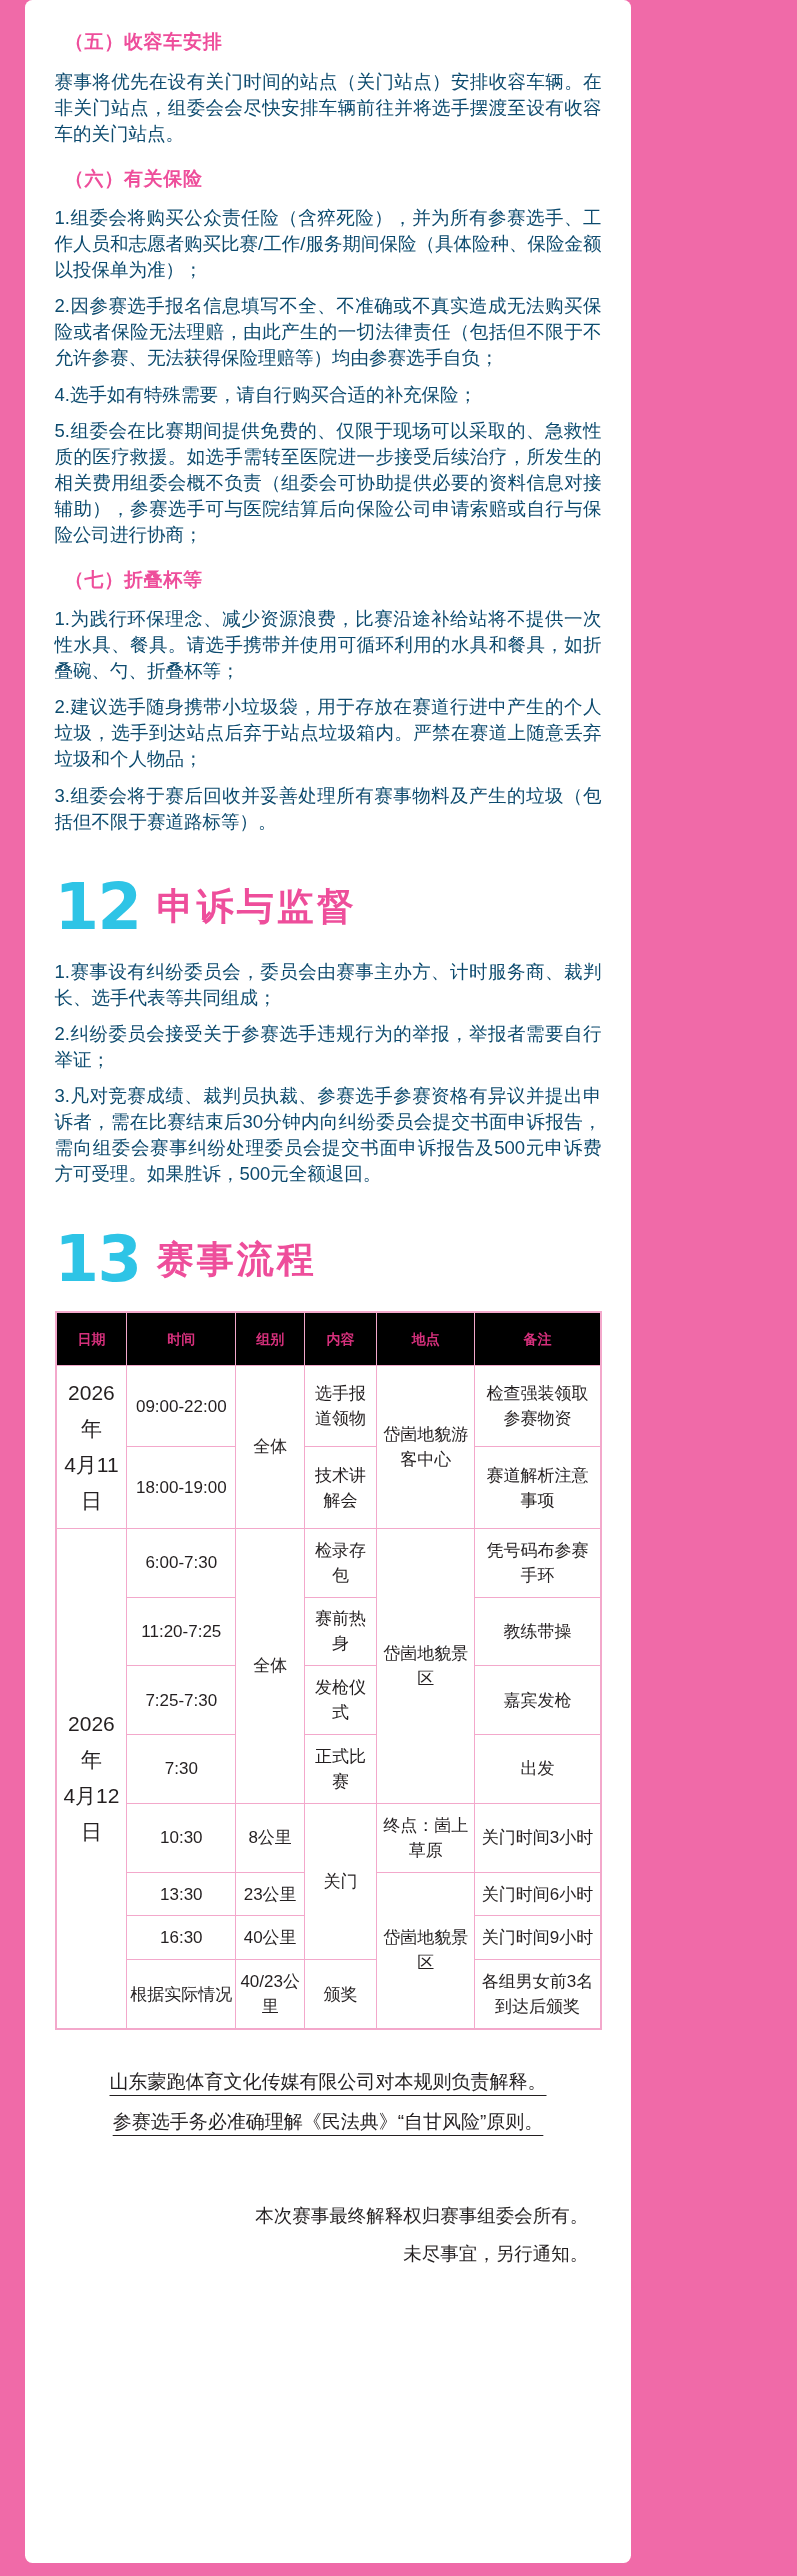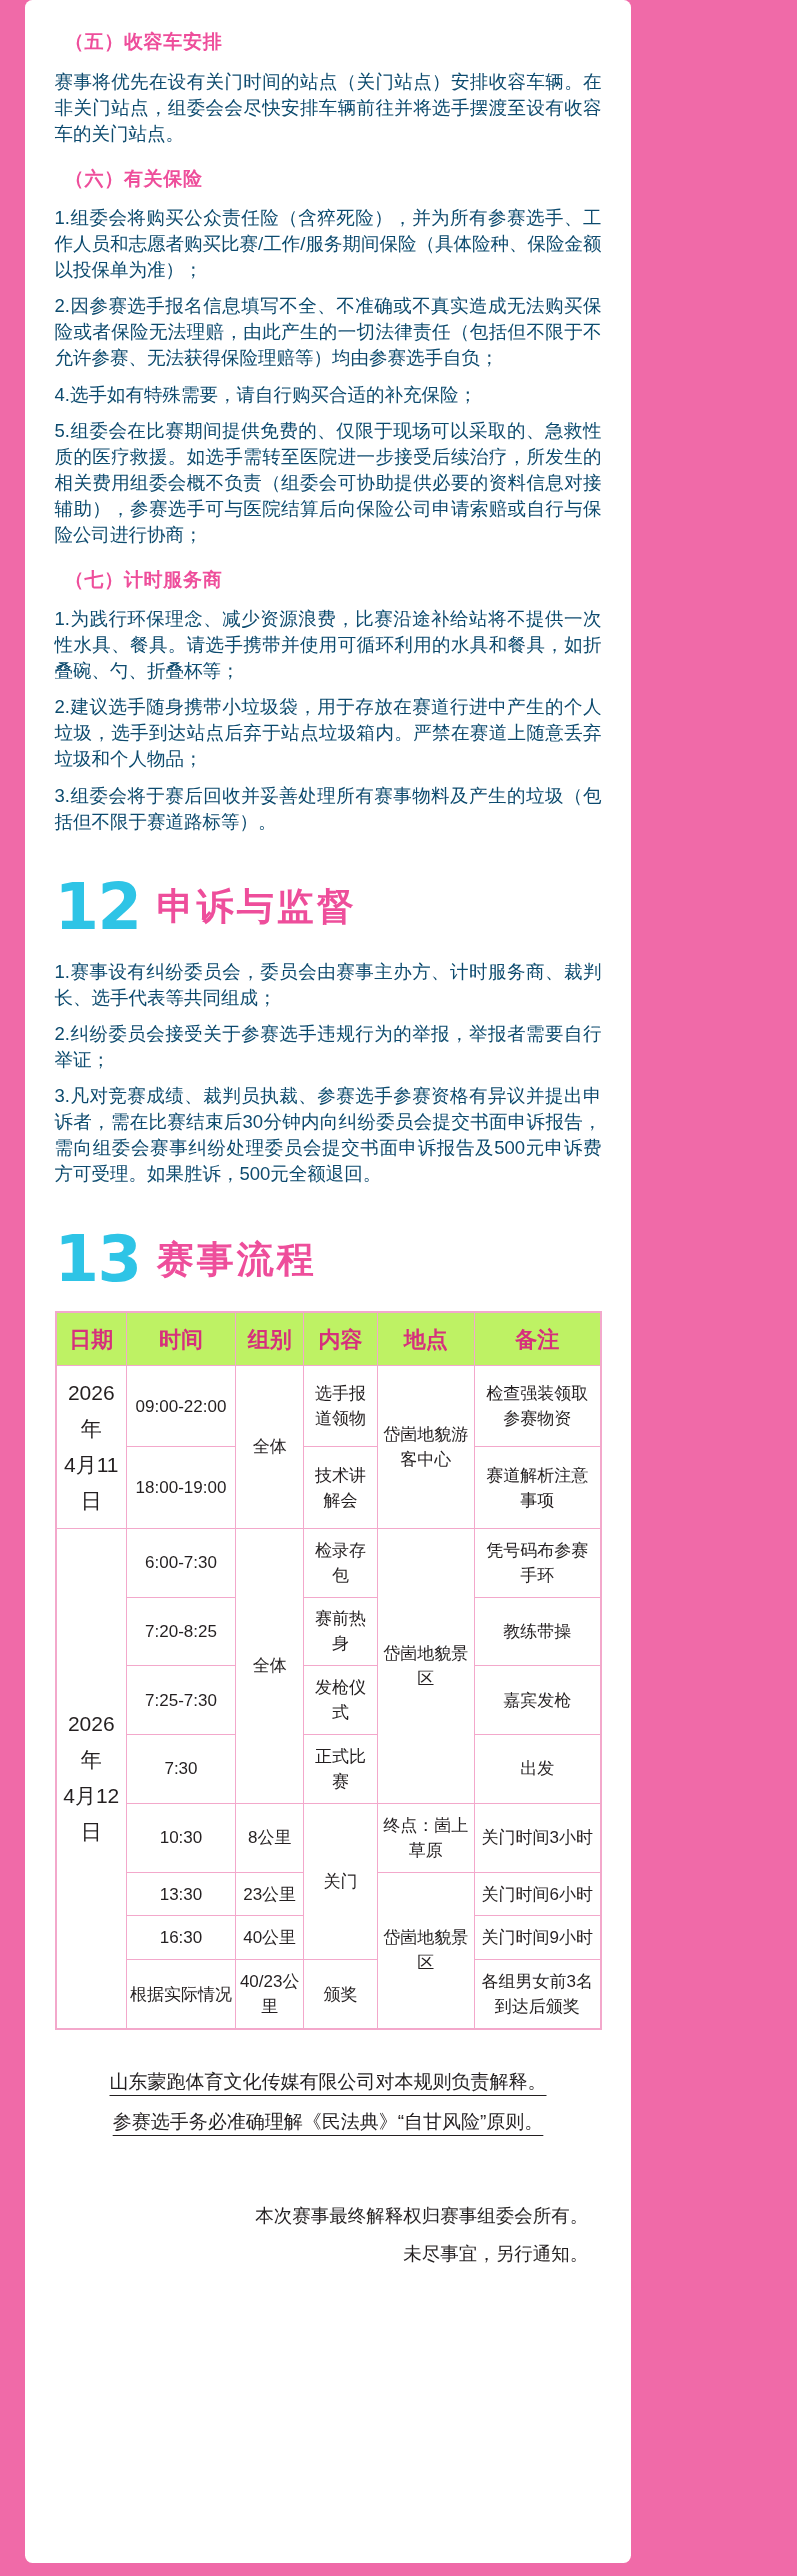--- a/index.html
+++ b/index.html
@@ -81,23 +81,23 @@
     color: #231f20;
   }
   table.schedule th, table.schedule td {
     border: 0.7px solid #f3a8cb;
     text-align: center;
     vertical-align: middle;
     padding: 8.9px 3px;
     line-height: 25px;
   }
   table.schedule thead th {
-    background: #bef264;
+    background: #000000;
     color: #d6307c;
-    font-size: 22px;
+    font-size: 14px;
     font-weight: bold;
     padding: 13.3px 3px;
   }
   table.schedule td.date-cell {
     font-size: 21px;
     line-height: 36px;
     margin-top: 12px;
   }
   table.schedule td.cell-time {
     white-space: nowrap;
@@ -141,21 +141,21 @@
 
     <div class="block">
       <div class="sub-head">（六）有关保险</div>
       <p class="para">1.组委会将购买公众责任险（含猝死险），并为所有参赛选手、工作人员和志愿者购买比赛/工作/服务期间保险（具体险种、保险金额以投保单为准）；</p>
       <p class="para">2.因参赛选手报名信息填写不全、不准确或不真实造成无法购买保险或者保险无法理赔，由此产生的一切法律责任（包括但不限于不允许参赛、无法获得保险理赔等）均由参赛选手自负；</p>
       <p class="para">4.选手如有特殊需要，请自行购买合适的补充保险；</p>
       <p class="para">5.组委会在比赛期间提供免费的、仅限于现场可以采取的、急救性质的医疗救援。如选手需转至医院进一步接受后续治疗，所发生的相关费用组委会概不负责（组委会可协助提供必要的资料信息对接辅助），参赛选手可与医院结算后向保险公司申请索赔或自行与保险公司进行协商；</p>
     </div>
 
     <div class="block">
-      <div class="sub-head">（七）计时服务商</div>
+      <div class="sub-head">（七）折叠杯等</div>
       <p class="para">1.为践行环保理念、减少资源浪费，比赛沿途补给站将不提供一次性水具、餐具。请选手携带并使用可循环利用的水具和餐具，如折叠碗、勺、折叠杯等；</p>
       <p class="para">2.建议选手随身携带小垃圾袋，用于存放在赛道行进中产生的个人垃圾，选手到达站点后弃于站点垃圾箱内。严禁在赛道上随意丢弃垃圾和个人物品；</p>
       <p class="para">3.组委会将于赛后回收并妥善处理所有赛事物料及产生的垃圾（包括但不限于赛道路标等）。</p>
     </div>
 
     <div class="big-head">
       <div class="big-num">12</div>
       <div class="big-title">申诉与监督</div>
     </div>
     <div class="block">
@@ -197,21 +197,21 @@
             </tr>
             <tr>
               <td class="date-cell" rowspan="8">2026年<br>4月12日</td>
               <td class="cell-time">6:00-7:30</td>
               <td rowspan="4">全体</td>
               <td>检录存包</td>
               <td rowspan="4">岱崮地貌景区</td>
               <td>凭号码布参赛手环</td>
             </tr>
             <tr>
-              <td class="cell-time">7:20-8:25</td>
+              <td class="cell-time">11:20-7:25</td>
               <td>赛前热身</td>
               <td>教练带操</td>
             </tr>
             <tr>
               <td class="cell-time">7:25-7:30</td>
               <td>发枪仪式</td>
               <td>嘉宾发枪</td>
             </tr>
             <tr>
               <td class="cell-time">7:30</td>

